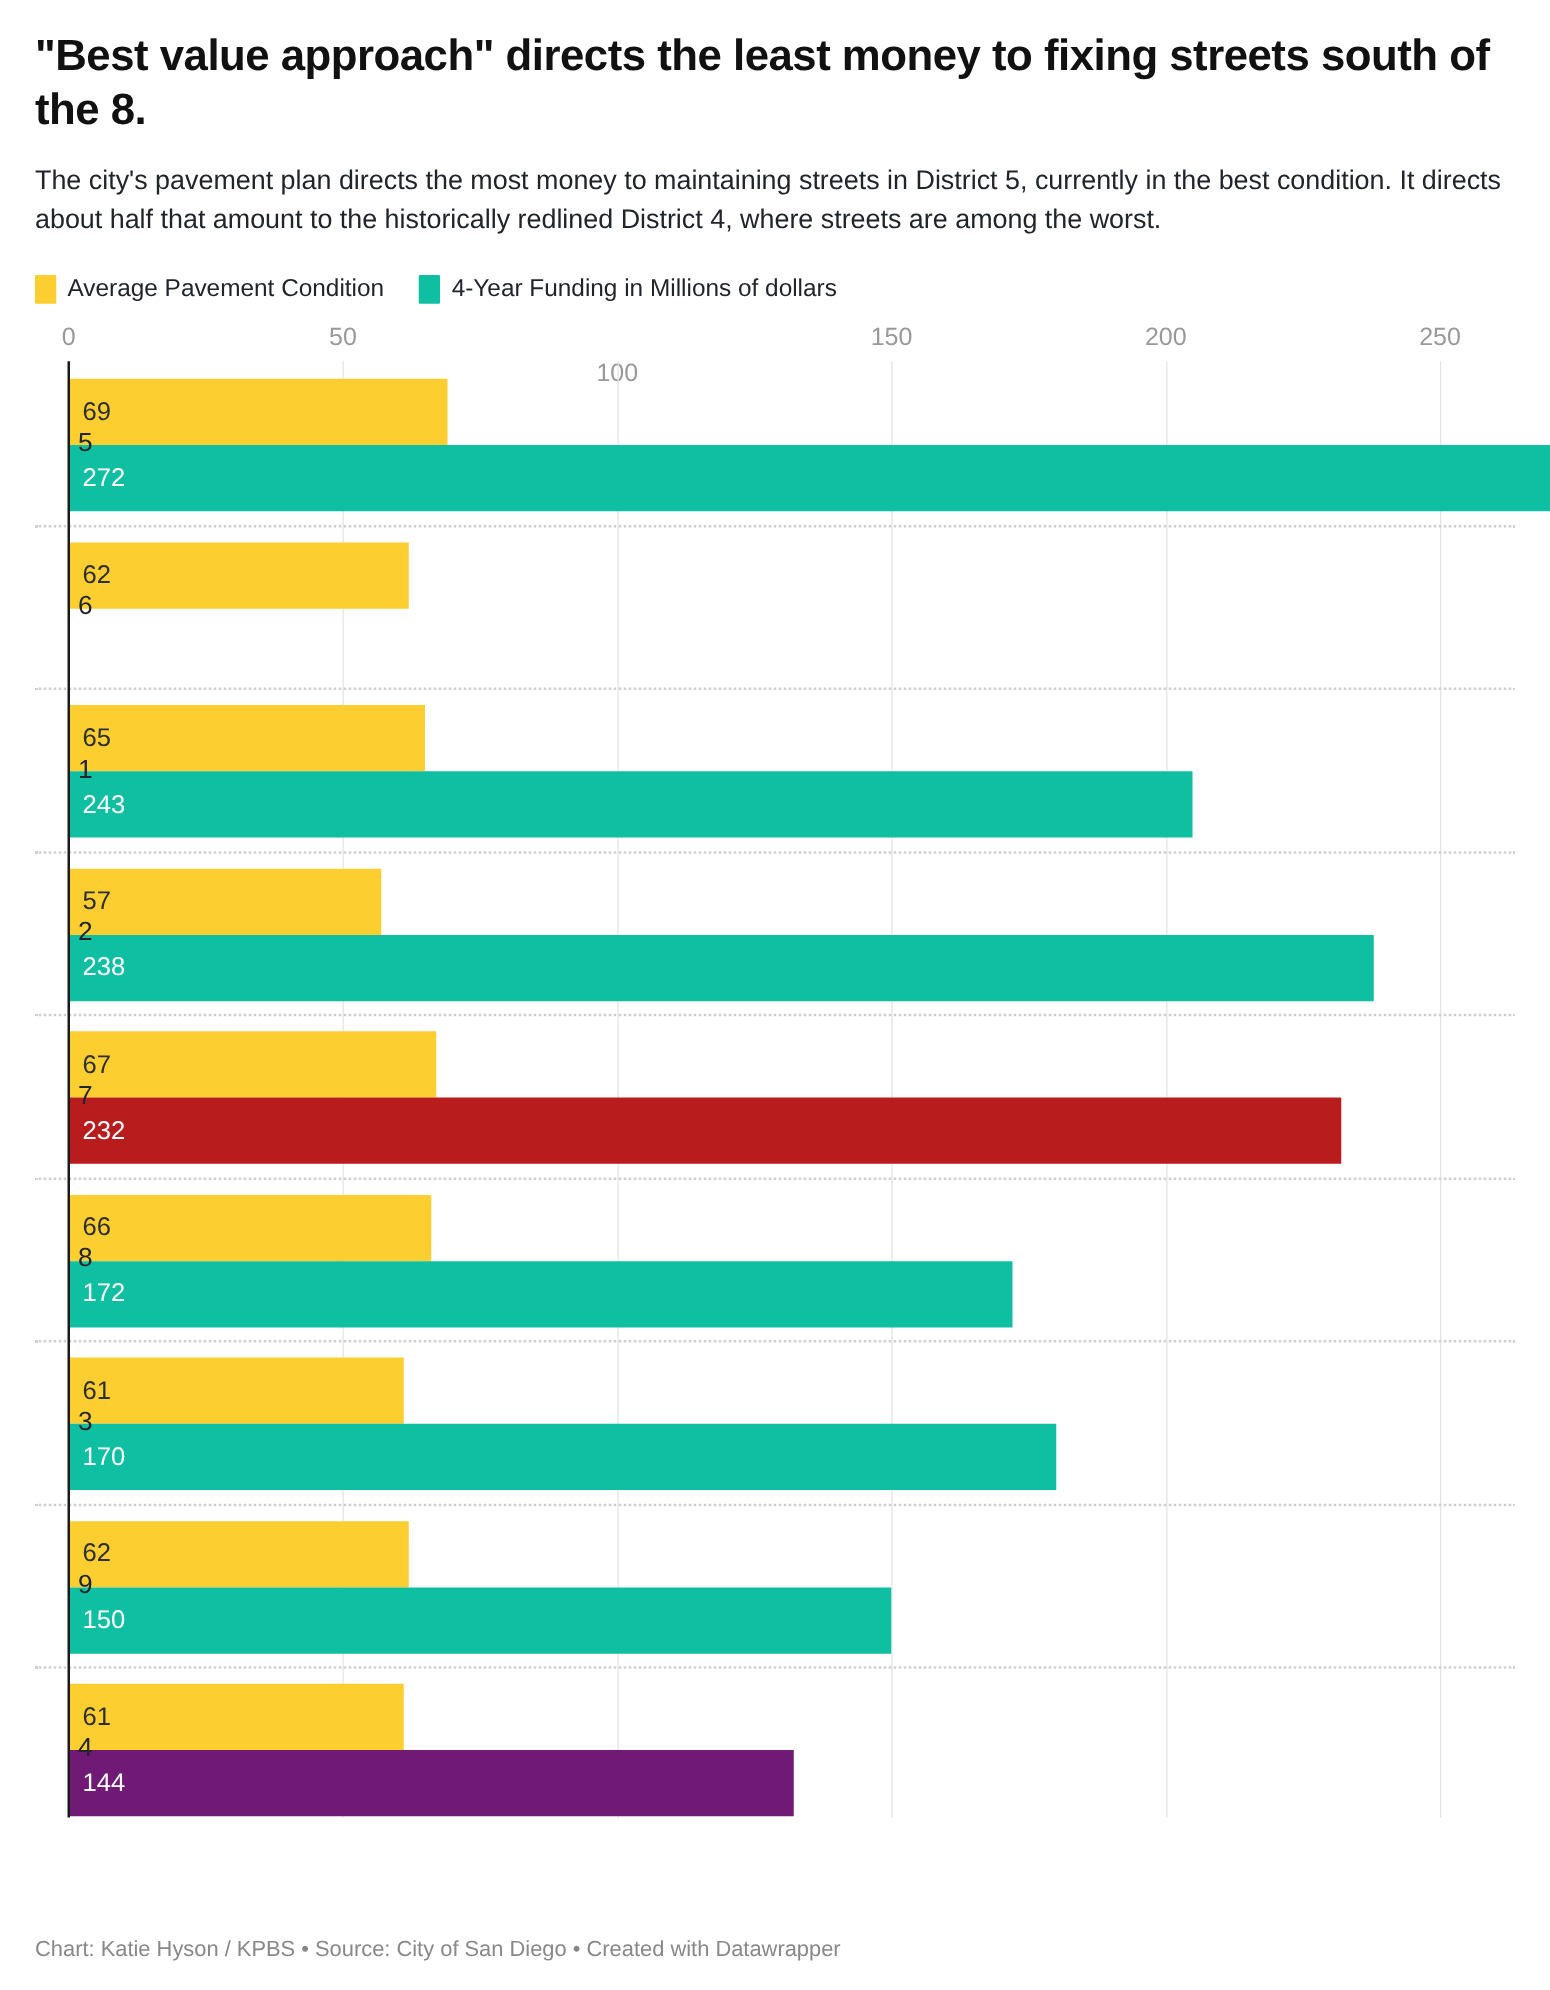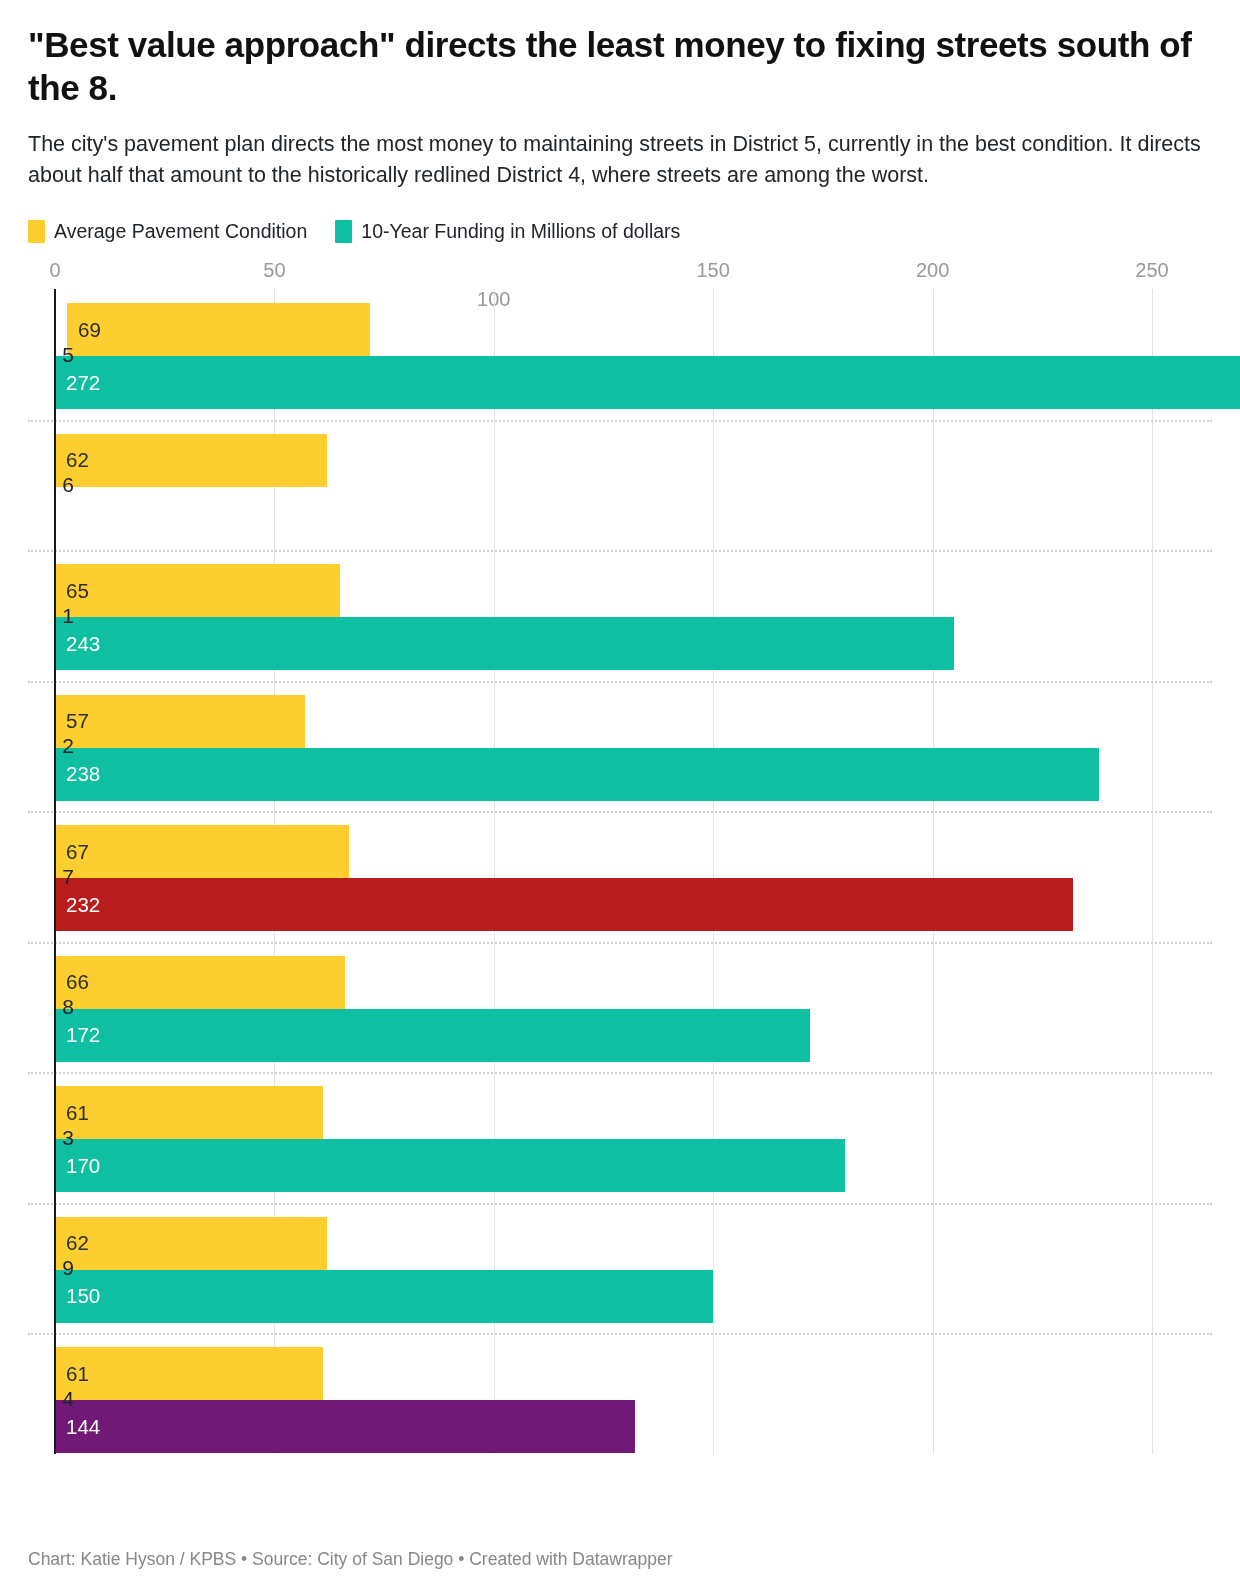--- a/index.html
+++ b/index.html
@@ -183,21 +183,21 @@
 
   <p class="chart-subtitle">The city's pavement plan directs the most money to maintaining streets in District 5, currently in the best condition. It directs about half that amount to the historically redlined District 4, where streets are among the worst.</p>
 
   <div class="legend">
     <div class="legend-item">
       <span class="legend-swatch" id="sw0" style="background: rgb(252, 206, 48);"></span>
       <span class="legend-label">Average Pavement Condition</span>
     </div>
     <div class="legend-item">
       <span class="legend-swatch" id="sw1" style="background: rgb(15, 191, 161);"></span>
-      <span class="legend-label">10-Year Funding in Millions of dollars</span>
+      <span class="legend-label">4-Year Funding in Millions of dollars</span>
     </div>
   </div>
 
   <div class="chart">
     <div class="axis-row" id="axis-row">
         <span class="tick-label" style="left: 27px;">0</span>
         <span class="tick-label" style="left: 246.4px;">50</span>
         <span class="tick-label" style="left: 465.8px; margin-top: 29px;">100</span>
         <span class="tick-label" style="left: 685.2px;">150</span>
         <span class="tick-label" style="left: 904.6px;">200</span>
@@ -210,21 +210,21 @@
           <div class="gridline" style="left: 465.8px;"></div>
           <div class="gridline" style="left: 685.2px;"></div>
           <div class="gridline" style="left: 904.6px;"></div>
           <div class="gridline" style="left: 1124px;"></div>
         </div>
       <div class="groups" id="groups">
           <div class="group">
             <div class="sep"></div>
             <div class="cat-label">5</div>
             <div class="bars">
-              <div class="bar top" style="left: 39px; width: 302.772px; background: rgb(252, 206, 48);">
+              <div class="bar top" style="left: 27px; width: 302.772px; background: rgb(252, 206, 48);">
                 <span class="bar-value">69</span>
               </div>
               <div class="bar bottom" style="left: 27px; width: 1193.54px; background: rgb(15, 191, 161);">
                 <span class="bar-value">272</span>
               </div>
             </div>
           </div>
           <div class="group">
             <div class="sep"></div>
             <div class="cat-label">6</div>

